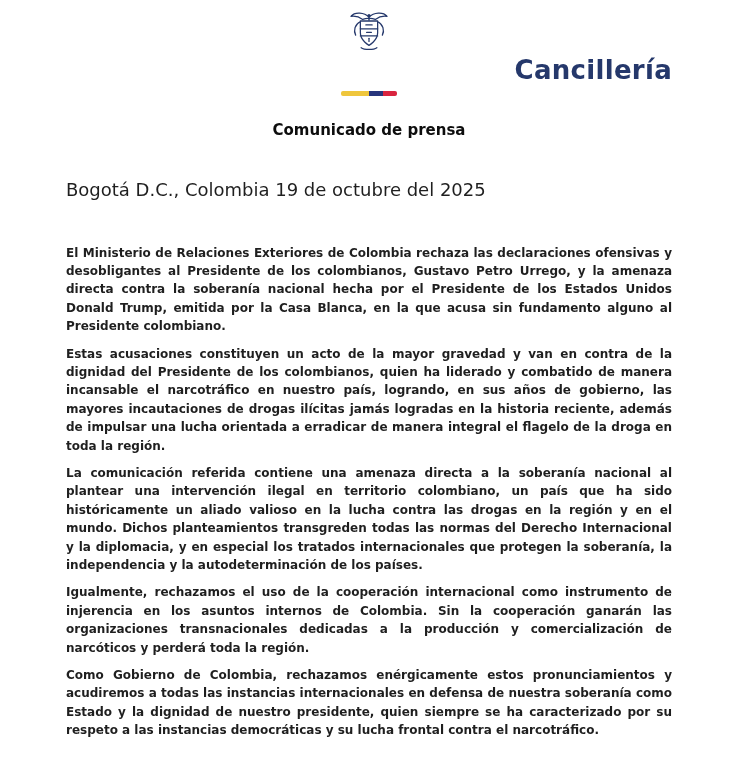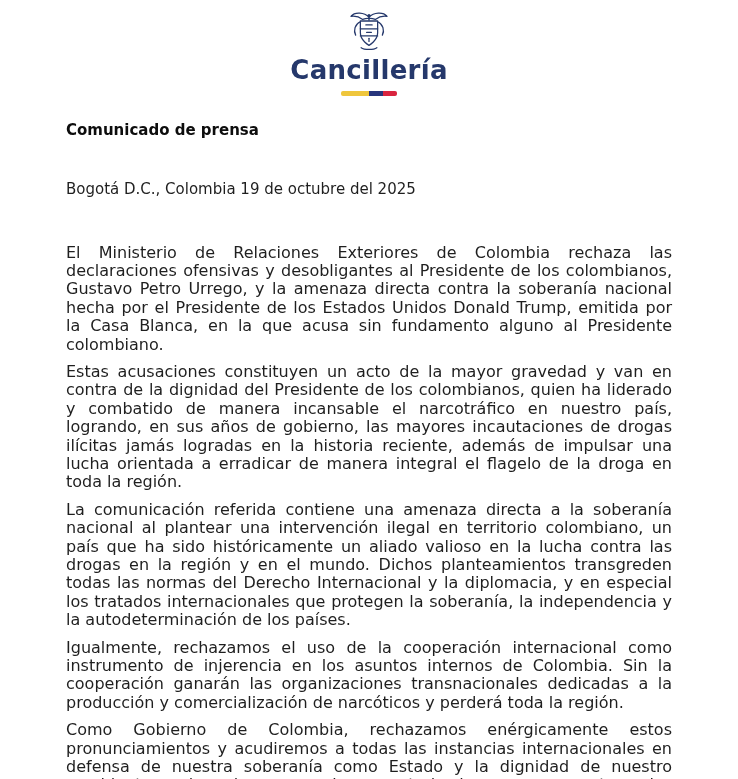--- a/index.html
+++ b/index.html
@@ -14,21 +14,21 @@
     overflow: hidden;
   }
   .page {
     box-sizing: border-box;
     width: 738px;
     height: 779px;
     padding: 10px 66px 0 66px;
     background: #ffffff;
   }
   .masthead {
-    text-align: center;
+    text-align: right;
   }
   .emblem {
     display: block;
     margin: 0 auto;
     width: 48px;
     height: 44px;
   }
   .wordmark {
     margin-top: 2px;
     color: #25386b;
@@ -44,42 +44,43 @@
     margin: 7px auto 0 auto;
     border-radius: 2px;
     overflow: hidden;
   }
   .flagbar .seg-yellow { flex: 2; background: #efc63c; }
   .flagbar .seg-blue   { flex: 1; background: #27357c; }
   .flagbar .seg-red    { flex: 1; background: #d9243f; }
 
   .doc-title {
     margin: 25px 0 0 0;
-    text-align: left;
+    text-align: center;
     font-size: 15px;
     line-height: 19px;
     font-weight: 700;
     color: #0d0d0d;
   }
   .dateline {
     margin: 40px 0 0 0;
-    font-size: 15px;
+    font-size: 18px;
     line-height: 19px;
     color: #1f1f1f;
   }
   .doc-body {
     margin-top: 45px;
   }
   .doc-body p {
     margin: 0 0 9px 0;
-    font-size: 16px;
+    font-size: 12px;
     line-height: 18.4px;
     color: #1f1f1f;
     text-align: justify;
     text-justify: inter-word;
+    font-weight: bold;
   }
 </style>
 </head>
 <body>
 
 <div class="page">
 
   <header class="masthead">
     <svg class="emblem" viewBox="0 0 60 56" fill="none" stroke="#25386b" stroke-width="1.6" stroke-linecap="round" stroke-linejoin="round" aria-hidden="true">
 

